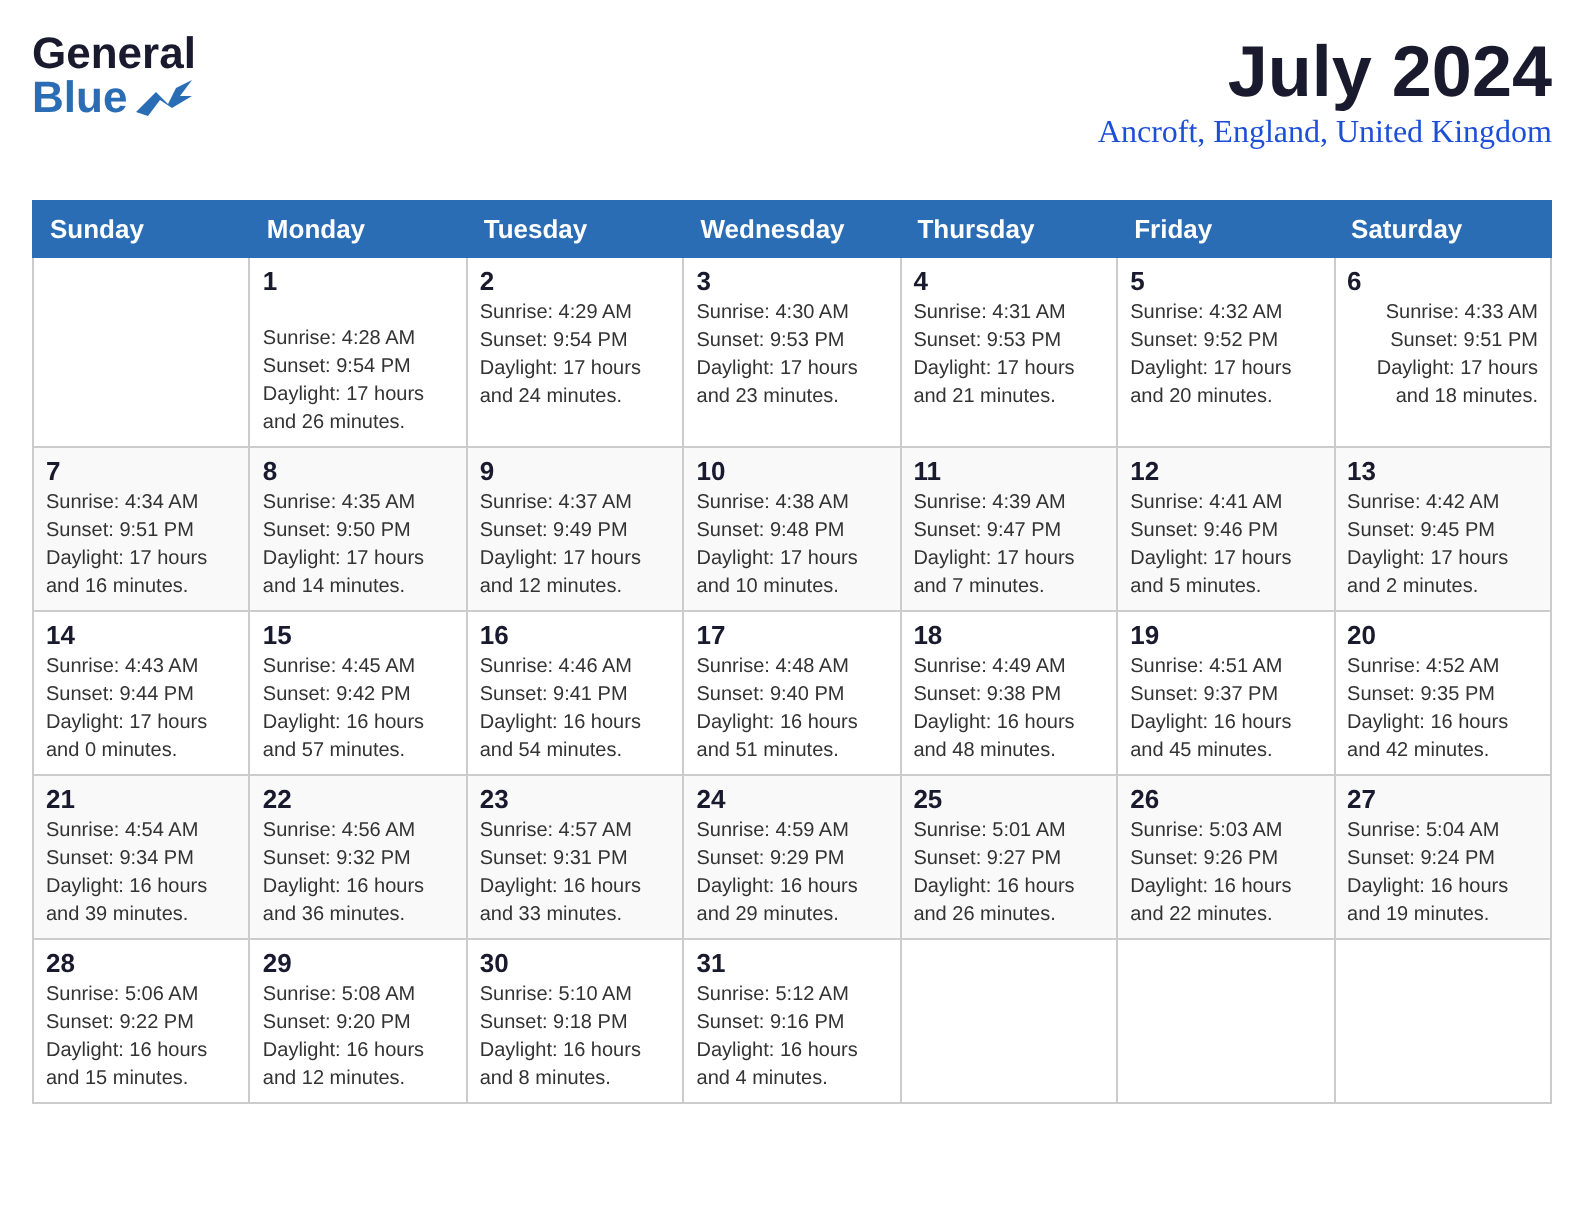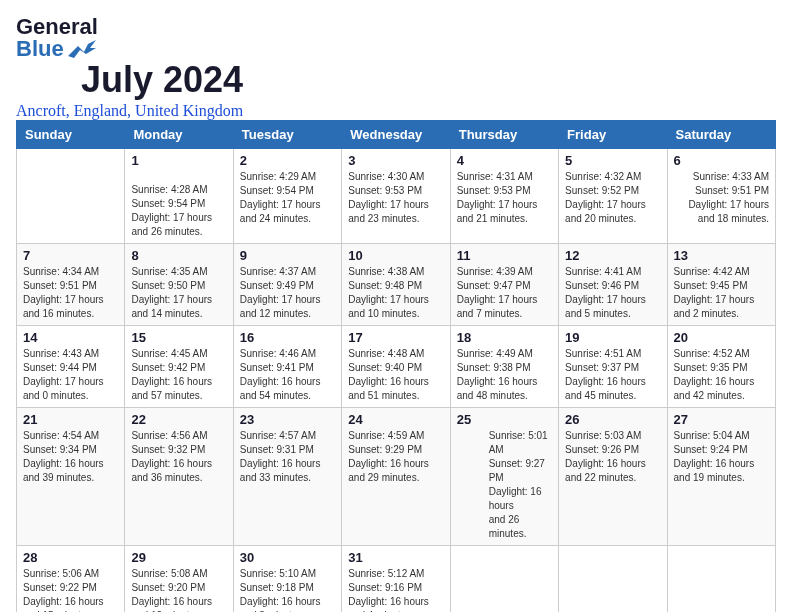--- a/index.html
+++ b/index.html
@@ -7,22 +7,21 @@
       font-family: Arial, sans-serif;
       background: #fff;
       width: 792px;
       min-height: 612px;
       padding: 16px;
     }
     .header-area {
       display: flex;
       justify-content: space-between;
       align-items: flex-start;
-      margin-bottom: 0;
-      flex-direction: column;
+      margin-bottom: 24px;
     }
     .logo {
       display: flex;
       flex-direction: column;
       align-items: flex-start;
     }
     .logo-general {
       font-size: 22px;
       font-weight: bold;
       color: #1a1a2e;
@@ -304,21 +303,21 @@
         </td>
         <td>
           <div class="day-number">24</div>
           <div class="day-info" style="white-space: pre-line;">Sunrise: 4:59 AM
 Sunset: 9:29 PM
 Daylight: 16 hours
 and 29 minutes.</div>
         </td>
         <td>
           <div class="day-number">25</div>
-          <div class="day-info" style="white-space: pre-line; margin-left: 32px;">Sunrise: 5:01 AM
+          <div class="day-info" style="white-space: pre-line;">Sunrise: 5:01 AM
 Sunset: 9:27 PM
 Daylight: 16 hours
 and 26 minutes.</div>
         </td>
         <td>
           <div class="day-number">26</div>
           <div class="day-info" style="white-space: pre-line;">Sunrise: 5:03 AM
 Sunset: 9:26 PM
 Daylight: 16 hours
 and 22 minutes.</div>

